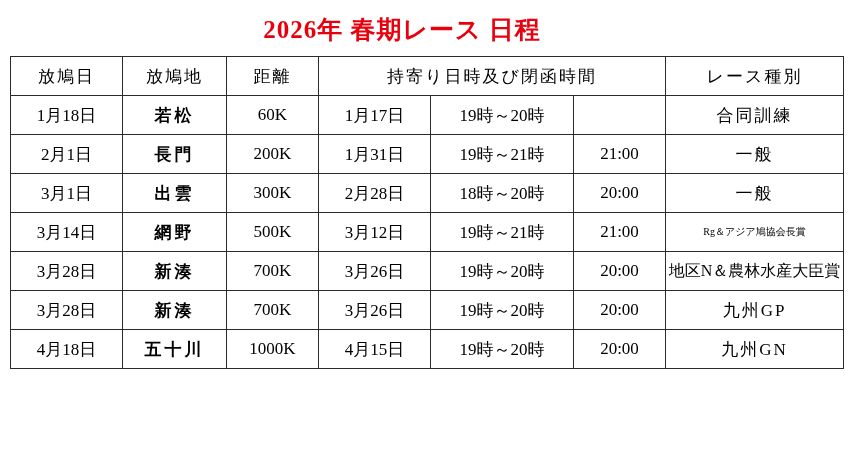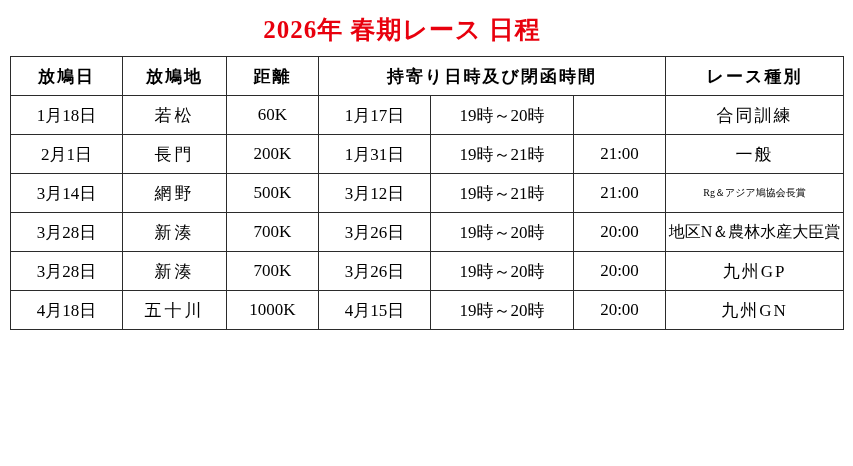--- a/index.html
+++ b/index.html
@@ -45,40 +45,40 @@
     border: 1px solid #2b2b2b;
     text-align: center;
     vertical-align: middle;
     font-size: 17px;
     height: 38px;
     padding: 0 2px;
     white-space: nowrap;
     overflow: hidden;
   }
   table.schedule th {
-    font-weight: bold;
+    font-weight: normal;
     letter-spacing: 2px;
     text-align: center;
   }
   
   col.c-date    { width: 112px; }
   col.c-place   { width: 104px; }
   col.c-dist    { width: 92px; }
   col.c-bdate   { width: 112px; }
   col.c-btime   { width: 143px; }
   col.c-close   { width: 92px; }
   col.c-type    { width: 178px; }
 
   .hdr-date { letter-spacing: 4px; }
   .hdr-place { letter-spacing: 4px; }
   .hdr-dist { letter-spacing: 4px; }
   .hdr-bring { letter-spacing: 1px; border-radius: 15px; }
   .hdr-type { letter-spacing: 2px; }
 
-  .cell-place { letter-spacing: 3px; }
+  .cell-place { letter-spacing: 3px; font-weight: bold; }
   .cell-type { letter-spacing: 2px; }
   .cell-type.small {
     font-size: 10px;
     letter-spacing: 0px;
   }
   .cell-type.tiny {
     font-size: 16px;
     letter-spacing: 0px;
   }
   .cell-time { letter-spacing: 0px; }
@@ -124,20 +124,29 @@
           <tr>
             <td class="cell-date">2月1日</td>
             <td class="cell-place">長門</td>
             <td class="cell-dist">200K</td>
             <td class="cell-bdate">1月31日</td>
             <td class="cell-time">19時～21時</td>
             <td class="cell-close">21:00</td>
             <td class="cell-type">一般</td>
           </tr>
           <tr>
+            <td class="cell-date">3月1日</td>
+            <td class="cell-place">出雲</td>
+            <td class="cell-dist">300K</td>
+            <td class="cell-bdate">2月28日</td>
+            <td class="cell-time">18時～20時</td>
+            <td class="cell-close">20:00</td>
+            <td class="cell-type">一般</td>
+          </tr>
+          <tr>
             <td class="cell-date">3月14日</td>
             <td class="cell-place">網野</td>
             <td class="cell-dist">500K</td>
             <td class="cell-bdate">3月12日</td>
             <td class="cell-time">19時～21時</td>
             <td class="cell-close">21:00</td>
             <td class="cell-type small">Rg＆アジア鳩協会長賞</td>
           </tr>
           <tr>
             <td class="cell-date">3月28日</td>

